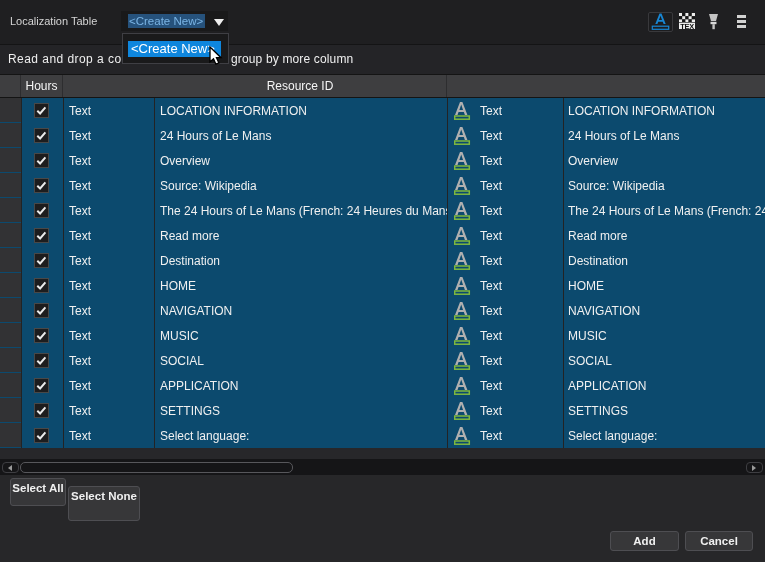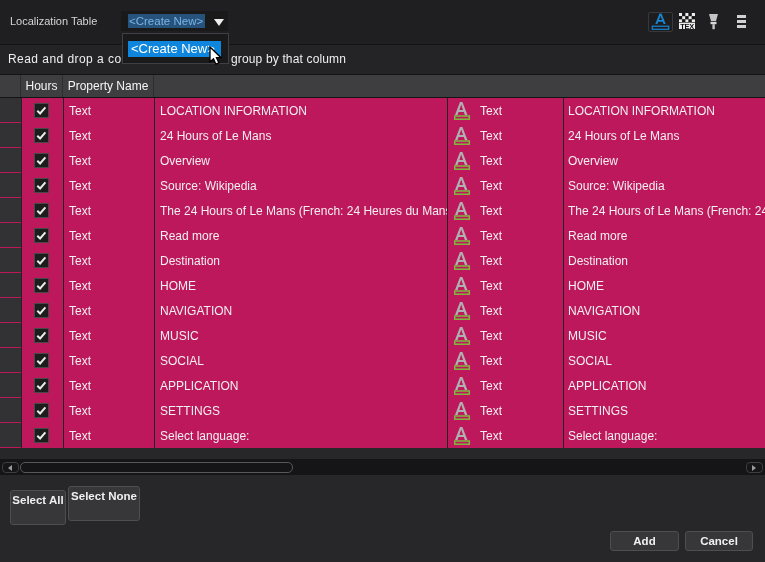--- a/index.html
+++ b/index.html
@@ -1,34 +1,34 @@
 <!DOCTYPE html>
 <html><head><meta charset="utf-8"><title>Localization Table</title><style>
 *{margin:0;padding:0;box-sizing:border-box}
 html,body{width:765px;height:562px;background:#272729;font-family:"Liberation Sans",sans-serif;overflow:hidden;position:relative}
 .abs{position:absolute}
-.row{position:absolute;left:0;width:765px;height:41px;background:#be185d;border-bottom:1px solid #39393a}
+.row{position:absolute;left:0;width:765px;height:41px;background:#0c4a6e;border-bottom:1px solid #39393a}
 .cell{position:absolute;top:0;height:24px;overflow:hidden;white-space:nowrap}
 .txt{color:#f0f0f0;font-size:12px;line-height:26px}
 .hcell{position:absolute;top:0;height:22px;line-height:22px;text-align:center;color:#f5f5f5;font-size:12px;border-right:1px solid #2d2d2f;overflow:hidden}
 .btn{position:absolute;background:#373739;border:1px solid #4e4e52;border-radius:3px;color:#f0f0f0;font-size:11.5px;font-weight:bold;text-align:center}
 </style></head><body>
 
 <div class="abs" style="left:0;top:0;width:765px;height:45px;background:#1f1f21"></div>
 <div class="abs" style="left:0;top:45px;width:765px;height:29px;background:#242427"></div>
 <div class="abs" style="left:0;top:44px;width:765px;height:1px;background:#141415"></div>
 <div class="abs" style="left:10px;top:15px;color:#d4d4d4;font-size:11px">Localization Table</div>
 
 <div class="abs" style="left:121px;top:11px;width:107px;height:20px;background:#19191a"></div>
 <div class="abs" style="left:128px;top:14px;width:77px;height:14px;background:#26527c"></div>
 <div class="abs" style="left:129px;top:14px;height:14px;line-height:14px;color:#7ab4e4;font-size:11.5px">&lt;Create New&gt;</div>
 <div class="abs" style="left:214px;top:18.5px;width:0;height:0;border-left:5.5px solid transparent;border-right:5.5px solid transparent;border-top:7px solid #eeeeee"></div>
 
 <div class="abs" style="left:8px;top:52px;letter-spacing:0.45px;color:#efefef;font-size:12px">Read and drop a col</div>
-<div class="abs" style="left:231px;top:52px;letter-spacing:0.15px;color:#efefef;font-size:12px">group by that column</div>
+<div class="abs" style="left:231px;top:52px;letter-spacing:0.15px;color:#efefef;font-size:12px">group by more column</div>
 
 <div class="abs" style="left:648px;top:12px;width:25px;height:20px;background:#1d1d1f;border:1px solid #39393c;border-radius:2px"></div>
 <svg class="abs" style="left:648px;top:12px" width="25" height="20" viewBox="0 0 25 20">
     <path fill-rule="evenodd" fill="#1886d2" d="M11.5 1.6 L13.5 1.6 L17.7 12 L15.6 12 L14.75 9.7 L10.25 9.7 L9.4 12 L7.3 12 Z M12.5 3.8 L14.05 7.9 L10.95 7.9 Z"></path>
     <rect x="4.3" y="14.2" width="16.4" height="3.1" fill="none" stroke="#1886d2" stroke-width="1.2"></rect>
   </svg>
 <svg class="abs" style="left:679px;top:13px" width="16" height="16" viewBox="0 0 16 16">
     <rect x="0.0" y="0.0" width="3.2" height="3.2" fill="#ececec"></rect>
     <rect x="3.2" y="0.0" width="3.2" height="3.2" fill="#161616"></rect>
     <rect x="6.4" y="0.0" width="3.2" height="3.2" fill="#ececec"></rect>
@@ -62,21 +62,21 @@
     <rect x="2.5" y="8.8" width="6" height="2.4" fill="#d8d8d8"></rect>
     <rect x="4.4" y="11.2" width="2.4" height="5" fill="#c4c4c4"></rect>
   </svg>
 <div class="abs" style="left:737px;top:15px;width:9px;height:3px;background:#d2d2d2"></div>
 <div class="abs" style="left:737px;top:20px;width:9px;height:3px;background:#d2d2d2"></div>
 <div class="abs" style="left:737px;top:25px;width:9px;height:3px;background:#d2d2d2"></div>
 
 <div class="abs" style="left:0;top:74px;width:765px;height:24px;background:#3e3e40;border-top:1px solid #141414;border-bottom:1px solid #141414">
 <div class="hcell" style="left:0;width:21px"></div>
 <div class="hcell" style="left:21px;width:42px">Hours</div>
-<div class="hcell" style="left:63px;width:91px">Property Name</div>
+<div class="hcell" style="left:154px;width:293px">Resource ID</div>
 <div class="hcell" style="left:563px;width:202px;border-right:none"></div>
 </div>
 
 <div class="row" style="top:98px">
 <div class="cell" style="left:0;width:21px;background:#323234"></div>
 <div class="cell" style="left:22px;width:41px">
       <svg width="15" height="15" viewBox="0 0 15 15" style="position:absolute;left:12px;top:5px">
         <rect x="0.5" y="0.5" width="14" height="14" fill="#1d1d1e" stroke="#484848"></rect>
         <path d="M3.3 7.8 L6.1 10.5 L11.4 4.4" stroke="#ebebeb" stroke-width="2" fill="none"></path>
       </svg>
@@ -306,21 +306,21 @@
 
 <div class="abs" style="left:0;top:448px;width:765px;height:12px;background:#27272a"></div>
 
 <div class="abs" style="left:0;top:459px;width:765px;height:16px;background:#151517"></div>
 <div class="abs" style="left:2px;top:462px;width:17px;height:11px;border:1px solid #3e3e42;border-radius:4px"></div>
 <div class="abs" style="left:8px;top:465px;width:0;height:0;border-top:3px solid transparent;border-bottom:3px solid transparent;border-right:4px solid #9a9a9a"></div>
 <div class="abs" style="left:20px;top:462px;width:273px;height:11px;border:1px solid #57575b;border-radius:5px"></div>
 <div class="abs" style="left:746px;top:462px;width:17px;height:11px;border:1px solid #3e3e42;border-radius:4px"></div>
 <div class="abs" style="left:752px;top:465px;width:0;height:0;border-top:3px solid transparent;border-bottom:3px solid transparent;border-left:4px solid #9a9a9a"></div>
 
-<div class="btn" style="left:10px;top:490px;width:56px;height:35px;line-height:19px">Select All</div>
+<div class="btn" style="left:10px;top:478px;width:56px;height:28px;line-height:19px">Select All</div>
 <div class="btn" style="left:68px;top:486px;width:72px;height:35px;line-height:19px">Select None</div>
 
 <div class="btn" style="left:610px;top:531px;width:69px;height:20px;line-height:18px">Add</div>
 <div class="btn" style="left:685px;top:531px;width:68px;height:20px;line-height:18px">Cancel</div>
 
 <div class="abs" style="left:122px;top:33px;width:107px;height:31px;background:#1a1a1b;border:1px solid #3f3f44"></div>
 <div class="abs" style="left:128px;top:41px;width:93px;height:16px;background:#0e86dd"></div>
 <div class="abs" style="left:131px;top:41px;height:16px;line-height:16px;color:#ffffff;font-size:13px">&lt;Create New&gt;</div>
 
 <svg class="abs" style="left:209px;top:46px" width="14" height="21" viewBox="0 0 14 21">

